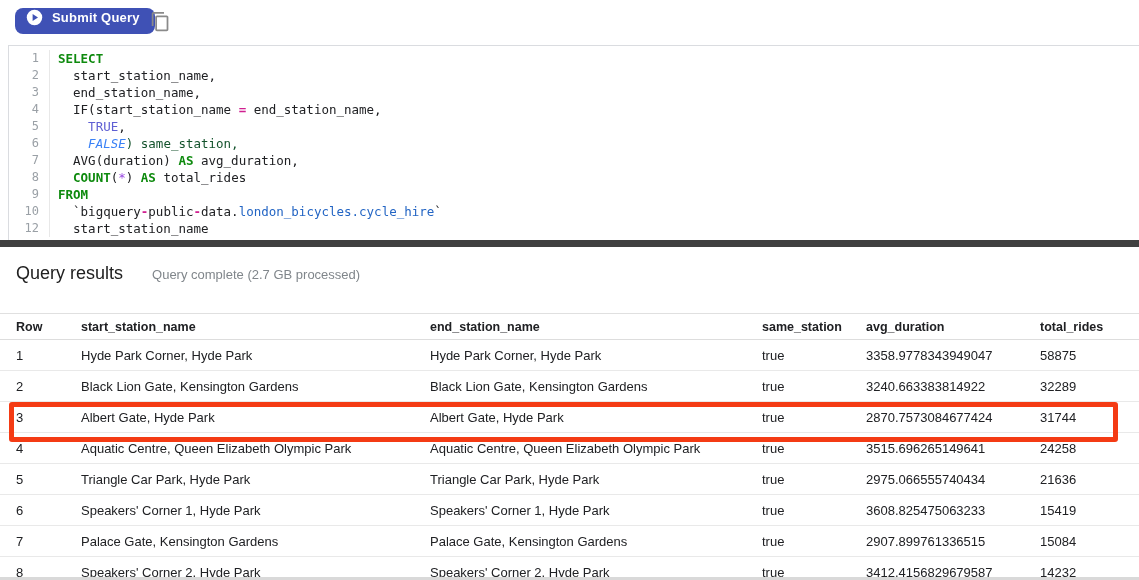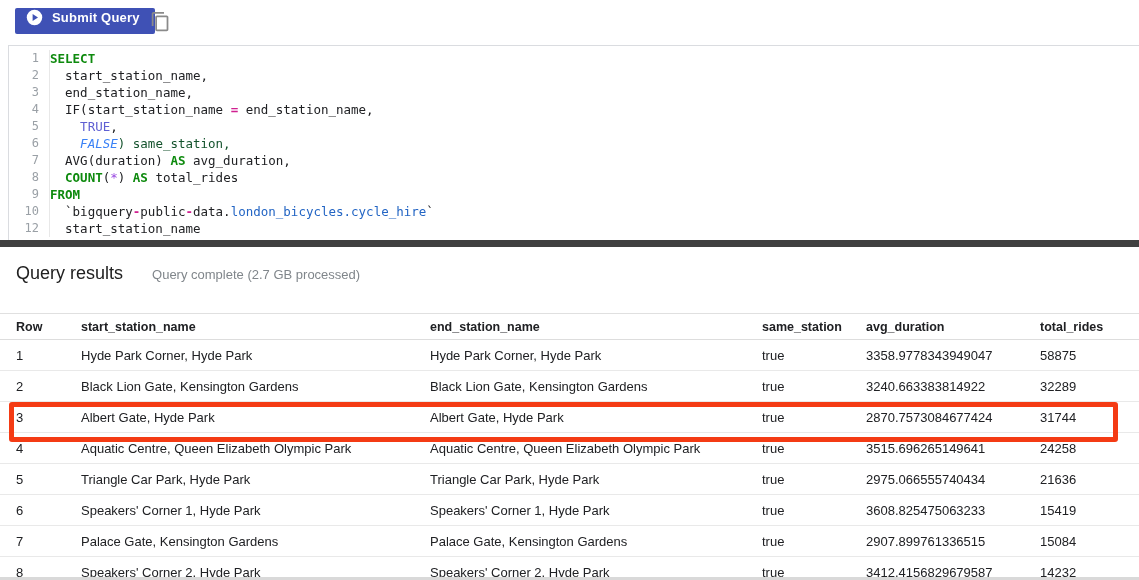--- a/index.html
+++ b/index.html
@@ -4,34 +4,34 @@
 <style>
   * { margin:0; padding:0; box-sizing:border-box; }
   html,body { width:1139px; height:580px; background:#fff; overflow:hidden;
               font-family:"Liberation Sans", sans-serif; color:#202124; }
   .stage { position:relative; width:1139px; height:580px; background:#fff; overflow:hidden; }
 
   
   .toolbar { position:absolute; top:0; left:0; right:0; height:45px; background:#fff; }
   .submit-btn { position:absolute; left:15px; top:8px; height:26px; display:flex; align-items:center;
                 gap:9px; padding:0 15px 8px 11px; background:#3f51b5; color:#fff; border:none;
-                border-radius:2px; font-family:"Liberation Sans",sans-serif; font-size:13px;
+                border-radius:8px; font-family:"Liberation Sans",sans-serif; font-size:13px;
                 font-weight:700; letter-spacing:.2px; cursor:pointer; }
   .copy-btn { position:absolute; left:149px; top:11px; width:22px; height:22px; background:none;
               border:none; cursor:pointer; padding:0; }
 
   
   .editor { position:absolute; top:45px; left:8px; right:0; height:195px; background:#fff;
             border-top:1px solid #dadce0; border-left:1px solid #dadce0; overflow:hidden;
             padding-top:4px; font-family:"DejaVu Sans Mono","Liberation Mono",monospace;
             font-size:12.5px; line-height:17px; }
   .code-line { display:flex; height:17px; white-space:pre; }
   .code-line .ln { width:40px; flex:0 0 40px; text-align:right; padding-right:10px;
                    color:#9aa0a6; font-size:12px; }
-  .code-line .lc { border-left:1px solid #e8e8e8; padding-left:0; flex:1; }
+  .code-line .lc { border-left:1px solid #e8e8e8; padding-left:8px; flex:1; }
   .tok-kw, .tok-op { font-weight:700; }
 
   
   .results { position:absolute; top:240px; left:0; right:0; bottom:0; background:#fff;
              border-top:7px solid #404040; overflow:hidden; }
   .results-header { position:absolute; top:16px; left:16px; display:flex; align-items:baseline; }
   .results-title { font-size:18px; font-weight:400; color:#212121; }
   .results-status { margin-left:29px; font-size:13px; color:#80868b; }
 
   .rtable { position:absolute; top:66px; left:0; right:0; bottom:0; }

